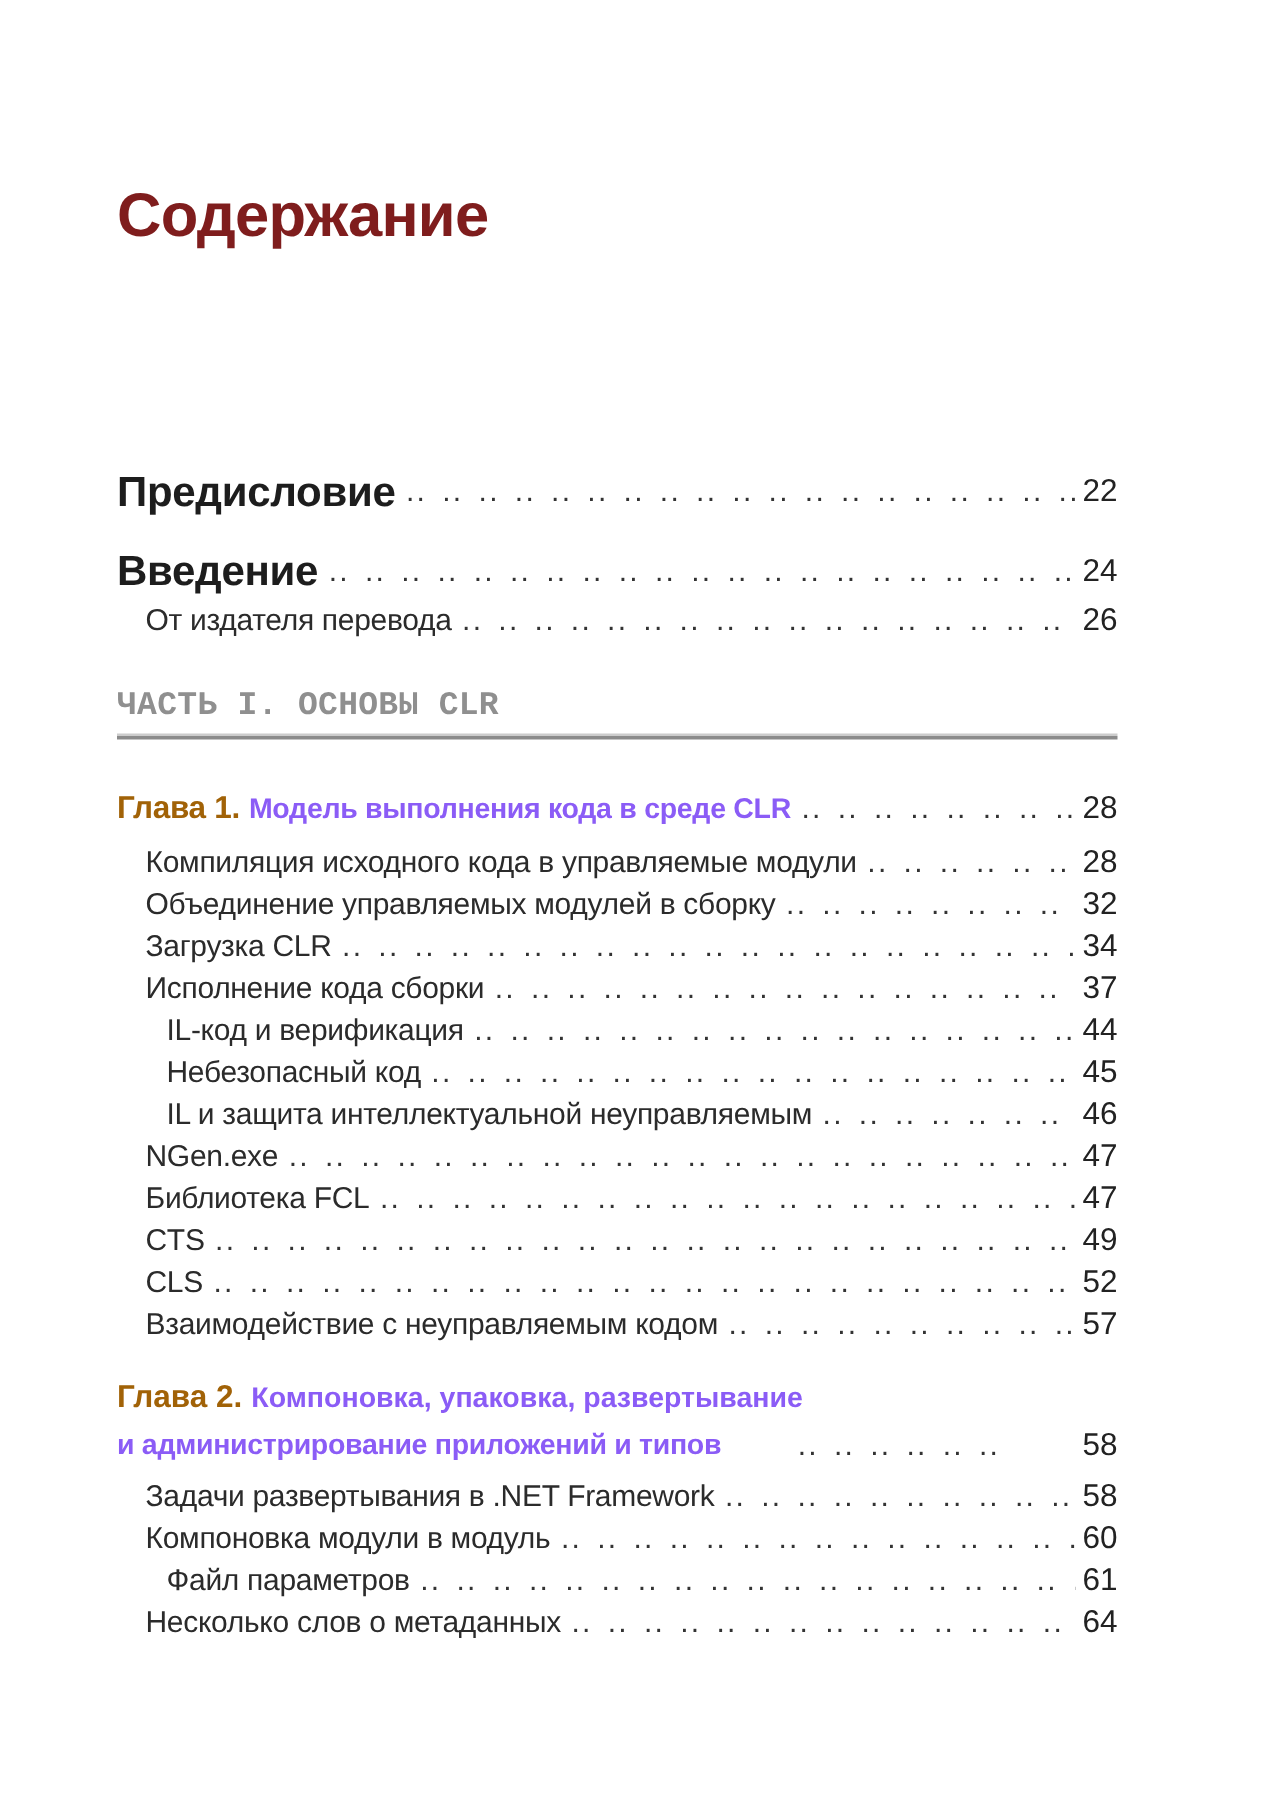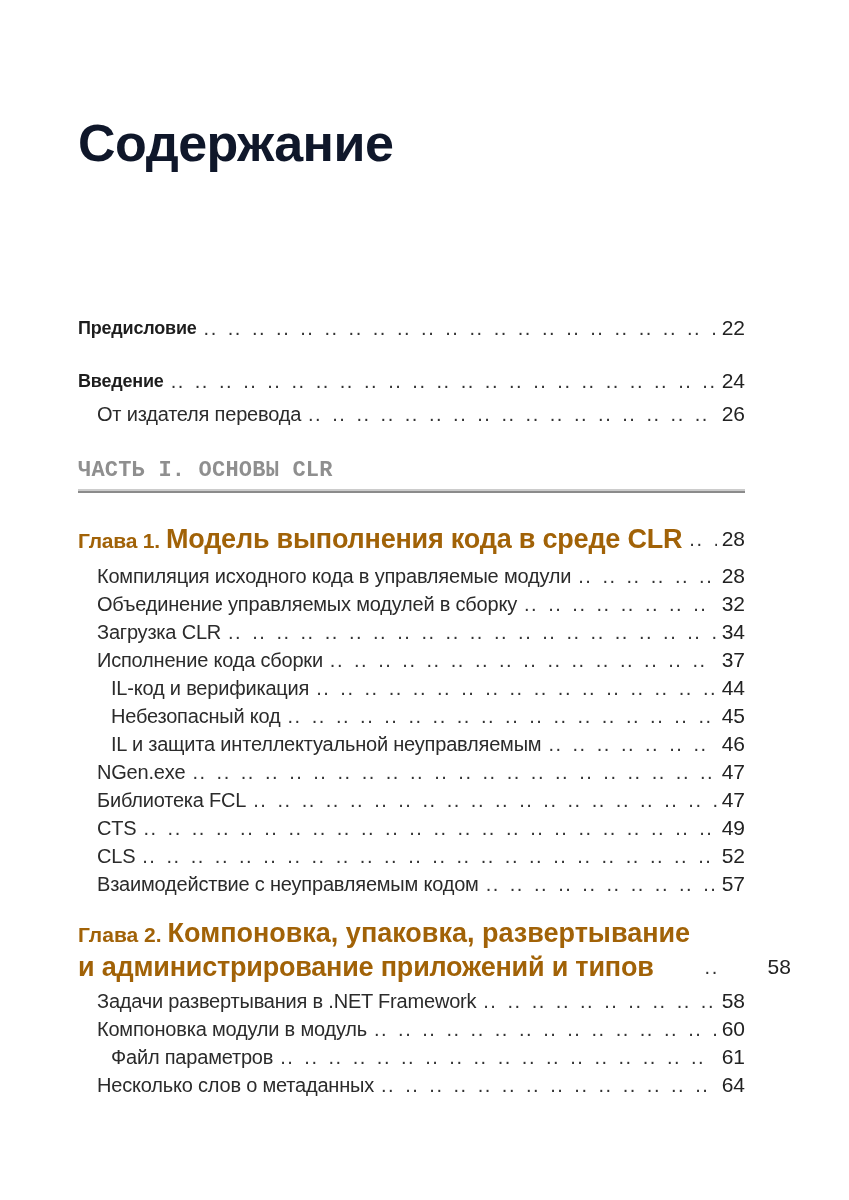--- a/index.html
+++ b/index.html
@@ -10,31 +10,31 @@
     overflow: hidden;
   }
   .page {
     box-sizing: border-box;
     width: 849px; height: 1200px;
     padding: 120px 104px 0 78px;
     background: #ffffff;
   }
   h1.doc-title {
     margin: 0; padding: 0;
-    font-size: 52px; line-height: 46px;
-    font-weight: 700; color: #0f172a;
+    font-size: 41px; line-height: 46px;
+    font-weight: 700; color: #7f1d1d;
     letter-spacing: -0.5px;
   }
   .front { margin-top: 148px; }
 
   
   .row { display: flex; }
   .row > span { line-height: 28px; }
   .t { font-size: 20px; color: #2b2b2b; letter-spacing: -0.2px; white-space: nowrap; }
-  .b .t { font-weight: 700; font-size: 18px; color: #1d1d1d; }
+  .b .t { font-weight: 700; font-size: 28px; color: #1d1d1d; }
   .lvl1 { padding-left: 19px; }
   .lvl2 { padding-left: 33px; }
 
   .dots {
     flex: 1 1 auto; min-width: 14px;
     overflow: hidden; white-space: nowrap;
     margin: 0 5px 0 7px;
     font-size: 20px; font-weight: 400; color: #333333;
     letter-spacing: 1.5px; word-spacing: 3px;
   }
@@ -54,21 +54,21 @@
     letter-spacing: 0.2px;
   }
   .part-rule {
     height: 4px; margin-top: 5px;
     background: linear-gradient(to bottom, #cccccc 0 45%, #8b8b8b 45% 100%);
   }
 
   
   .chap { margin-top: 32px; margin-bottom: 7px; }
   .chap-label { font-weight: 700; font-size: 21px; color: #a16207; margin-right: 6px; }
-  .chap-title { font-weight: 700; font-size: 27px; color: #a16207; }
+  .chap-title { font-weight: 700; font-size: 19px; color: #8b5cf6; }
 
   .ch2 { margin-top: 20px; }
   .ch2-line1 { line-height: 30px; white-space: nowrap; }
   .ch2-line2 { margin-bottom: 5px; gap: 44px; }
   .ch2-line2 > span { line-height: 30px; }
 </style>
 </head>
 <body>
 
 <div class="page">

